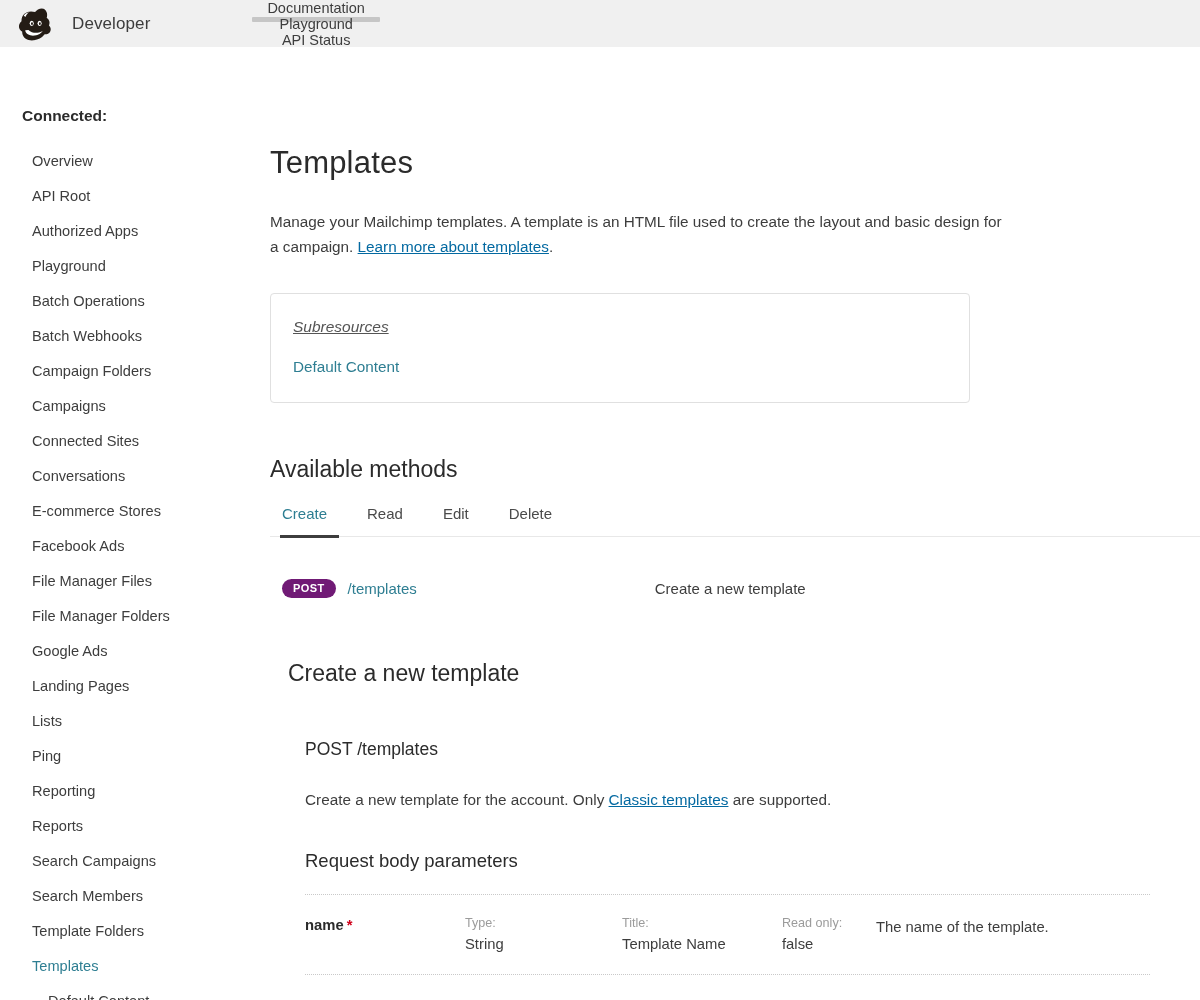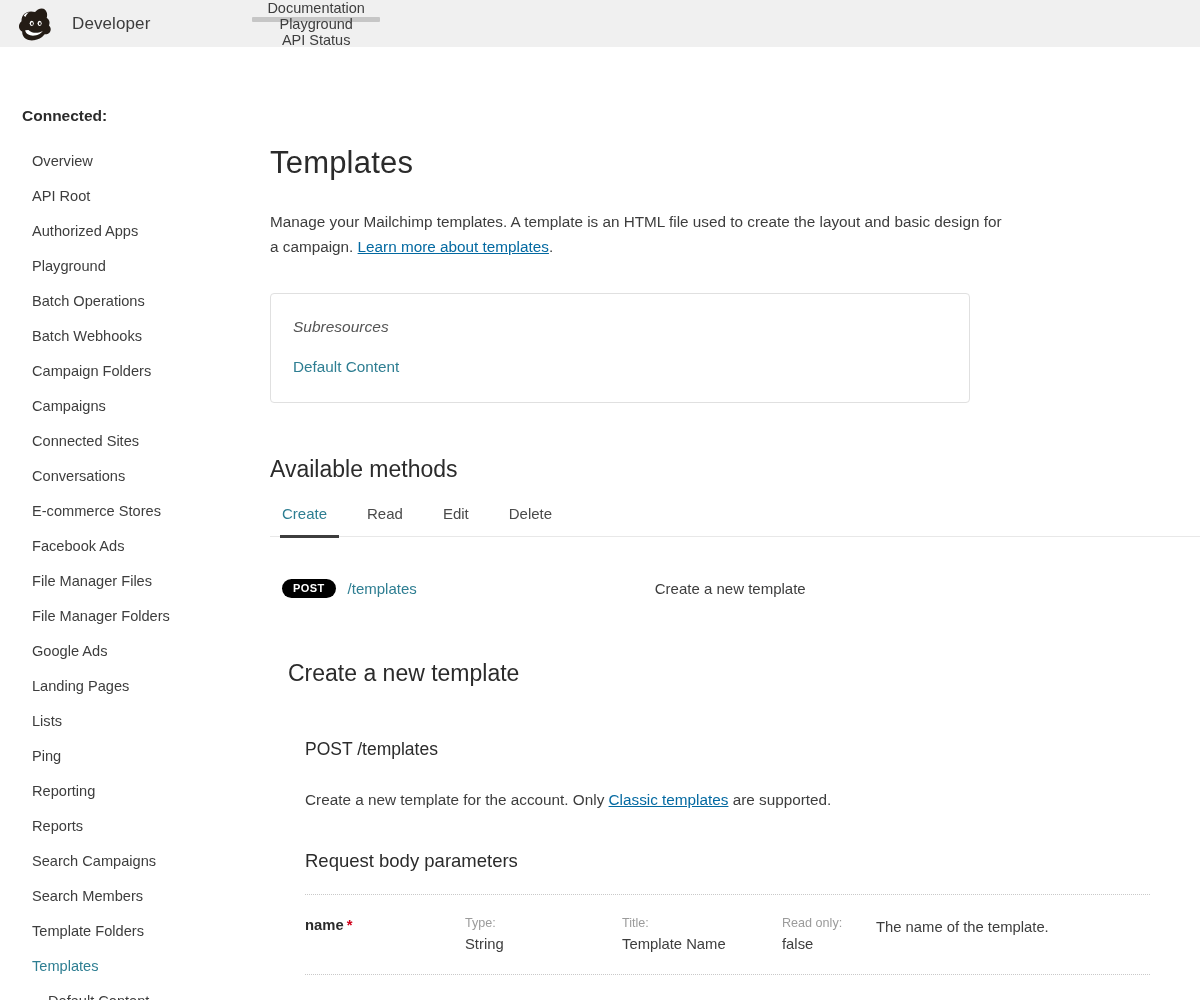--- a/index.html
+++ b/index.html
@@ -137,20 +137,21 @@
     border-radius: 4px;
     width: 700px;
     padding: 24px 22px 26px 22px;
     margin-bottom: 53px;
   }
   .subresources-title {
     font-style: italic;
     font-size: 15.5px;
     color: #555555;
     margin-bottom: 22px;
+    text-decoration: underline;
   }
   .subresource-link {
     font-size: 15.3px;
     color: #2e7e92;
     cursor: pointer;
   }
 
   
   h2.section-title {
     font-size: 23px;
@@ -182,21 +183,21 @@
     background: #3d3d3d;
   }
 
   .method-row {
     display: flex;
     align-items: center;
     padding: 42px 0 0 12px;
   }
   .verb-badge {
     display: inline-block;
-    background: #000000;
+    background: #701a75;
     color: #ffffff;
     font-size: 11px;
     font-weight: bold;
     letter-spacing: .4px;
     border-radius: 11px;
     padding: 4px 11px 4px 11px;
     margin-right: 12px;
     line-height: 1;
   }
   .method-path {

